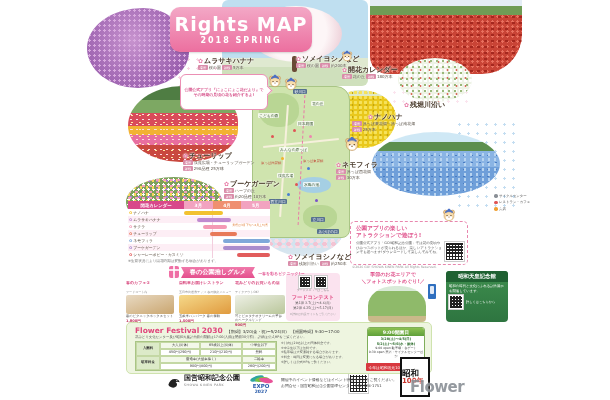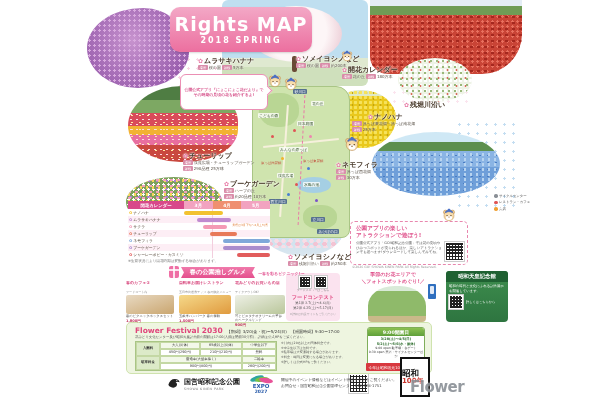--- a/index.html
+++ b/index.html
@@ -101,21 +101,21 @@
   #early .eh{background:linear-gradient(180deg,#8cc152,#5fa03a);color:#fff;font-weight:bold;font-size:4.8px;padding:1px 0;}
   #early .e1{font-size:3.4px;font-weight:bold;color:#2a6b2a;margin-top:1px;}
   #early .e2{font-size:3.1px;color:#444;}
   .badge100{position:absolute;left:366px;top:363px;width:48px;height:8px;background:#d8383f;color:#fff;font-size:3.8px;
     display:flex;align-items:center;justify-content:center;border-radius:1px;z-index:7;white-space:nowrap;}
   .showa-logo{position:absolute;left:400px;top:357px;width:26px;height:36px;background:#fff;border:2px solid #111;z-index:8;
     display:flex;flex-direction:column;align-items:flex-start;justify-content:center;line-height:1.05;}
   .showa-logo .s1{font-size:8.5px;font-weight:bold;color:#111;}
   .showa-logo .s2{font-size:7px;font-weight:bold;color:#c8342c;}
   
-  .park-logo{position:absolute;left:166px;top:375px;display:flex;align-items:flex-end;z-index:6;}
+  .park-logo{position:absolute;left:166px;top:375px;display:flex;align-items:flex-start;z-index:6;}
   .park-logo .tx1{font-size:7px;font-weight:bold;color:#222;white-space:nowrap;line-height:1.1;}
   .park-logo .tx2{font-size:3.2px;color:#777;letter-spacing:.5px;}
   .expo{position:absolute;left:246px;top:375px;width:30px;text-align:center;z-index:6;}
   .expo .swoosh{position:relative;height:9px;}
   .expo .swoosh i{position:absolute;width:14px;height:5px;border-radius:50%;}
   .expo .e1{font-size:5.5px;font-weight:bold;color:#2a5caa;line-height:1;}
   .expo .e2{font-size:4.5px;font-weight:bold;color:#2a5caa;line-height:1;}
   .finfo{position:absolute;left:281px;top:377px;font-size:3.8px;color:#444;line-height:1.6;z-index:6;white-space:nowrap;}
   .watermark{position:absolute;left:410px;top:378px;font-size:15px;font-weight:bold;color:#8a9096;opacity:.9;z-index:20;
     text-shadow:0 0 2px #fff;letter-spacing:-.5px;}

